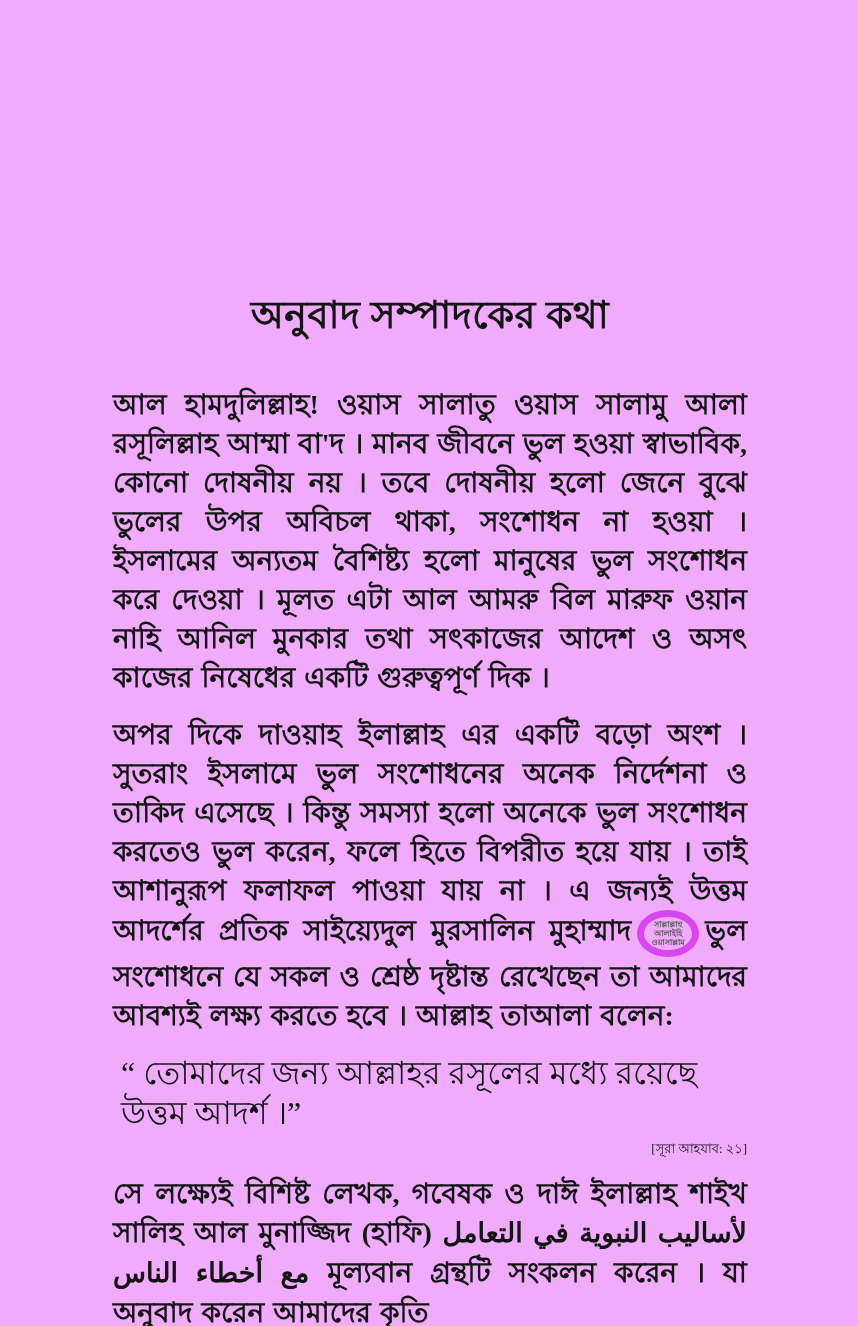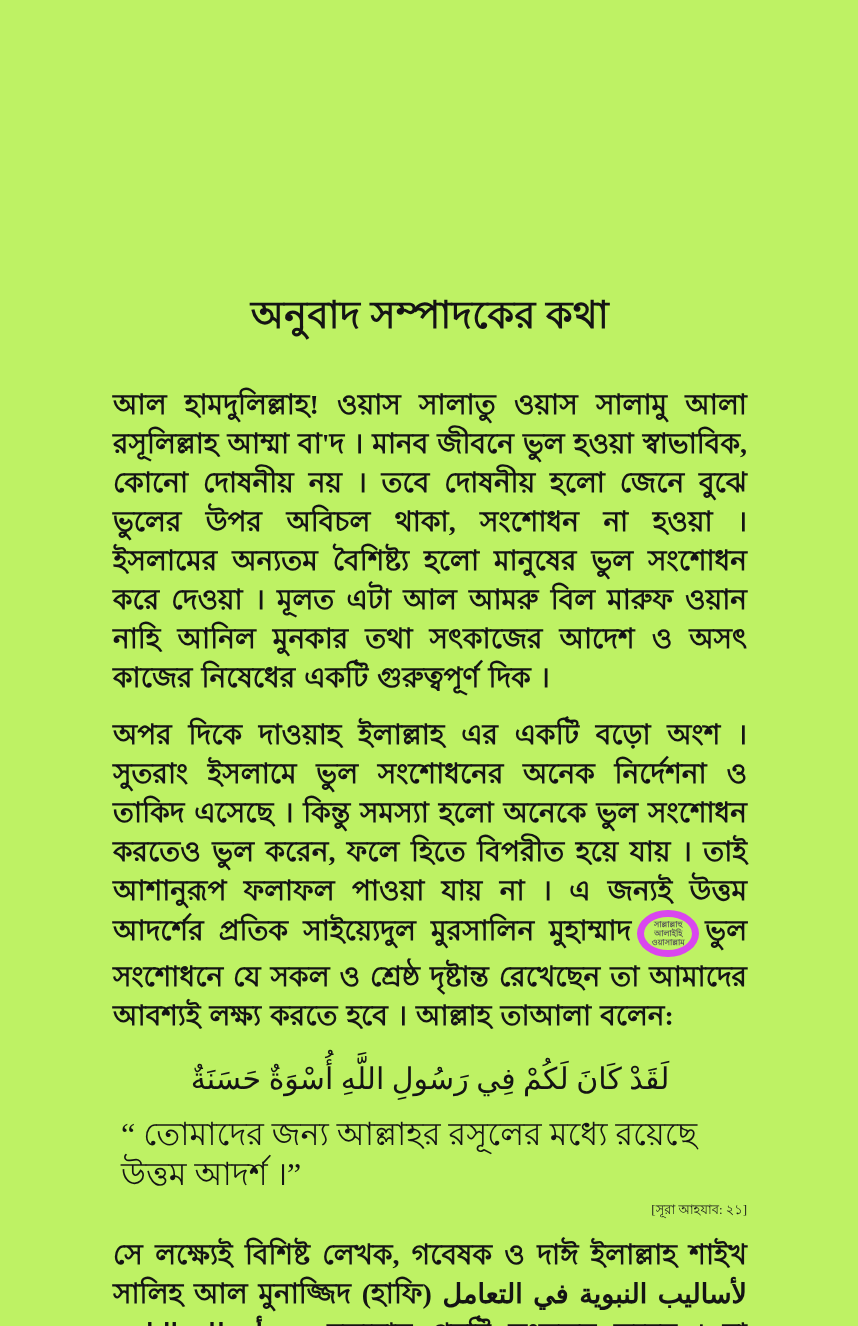--- a/index.html
+++ b/index.html
@@ -10,21 +10,21 @@
     position: relative;
     overflow: hidden;
     font-family: "Liberation Serif", "DejaVu Serif", serif;
     color: #141414;
   }
   .page {
     position: absolute;
     top: 0; left: 0;
     width: 858px;
     height: 1326px;
-    background: #bef264;
+    background: #f0abfc;
   }
   .content {
     position: absolute;
     top: 293px;
     left: 113px;
     width: 634px;
   }
   .chapter-title {
     text-align: center;
     font-size: 38px;
@@ -86,21 +86,20 @@
 
 <div class="page">
   <div class="content">
 
     <h1 class="chapter-title">অনুবাদ সম্পাদকের কথা</h1>
 
     <p class="body-para"><span>আল হামদুলিল্লাহ! ওয়াস সালাতু ওয়াস সালামু আলা রসূলিল্লাহ আম্মা বা'দ । মানব জীবনে ভুল হওয়া স্বাভাবিক, কোনো দোষনীয় নয় । তবে দোষনীয় হলো জেনে বুঝে ভুলের উপর অবিচল থাকা, সংশোধন না হওয়া । ইসলামের অন্যতম বৈশিষ্ট্য হলো মানুষের ভুল সংশোধন করে দেওয়া । মূলত এটা আল আমরু বিল মারুফ ওয়ান নাহি আনিল মুনকার তথা সৎকাজের আদেশ ও অসৎ কাজের নিষেধের একটি গুরুত্বপূর্ণ দিক ।</span></p>
 
     <p class="body-para"><span>অপর দিকে দাওয়াহ ইলাল্লাহ এর একটি বড়ো অংশ । সুতরাং ইসলামে ভুল সংশোধনের অনেক নির্দেশনা ও তাকিদ এসেছে । কিন্তু সমস্যা হলো অনেকে ভুল সংশোধন করতেও ভুল করেন, ফলে হিতে বিপরীত হয়ে যায় । তাই আশানুরূপ ফলাফল পাওয়া যায় না । এ জন্যই উত্তম আদর্শের প্রতিক সাইয়্যেদুল মুরসালিন মুহাম্মাদ</span><span class="seal">সাল্লাল্লাহু আলাইহি ওয়াসাল্লাম</span><span>ভুল সংশোধনে যে সকল ও শ্রেষ্ঠ দৃষ্টান্ত রেখেছেন তা আমাদের আবশ্যই লক্ষ্য করতে হবে । আল্লাহ তাআলা বলেন:</span></p>
 
-    <div class="arabic-verse" lang="ar" dir="rtl">لَقَدْ كَانَ لَكُمْ فِي رَسُولِ اللَّهِ أُسْوَةٌ حَسَنَةٌ</div>
 
     <div class="verse-translation">“ তোমাদের জন্য আল্লাহর রসূলের মধ্যে রয়েছে উত্তম আদর্শ ।”</div>
 
     <div class="citation">[সূরা আহযাব: ২১]</div>
 
     <p class="body-para"><span>সে লক্ষ্যেই বিশিষ্ট লেখক, গবেষক ও দাঈ ইলাল্লাহ শাইখ সালিহ আল মুনাজ্জিদ (হাফি) </span><span class="inline-arabic" lang="ar">لأساليب النبوية في التعامل مع أخطاء الناس</span><span> মূল্যবান গ্রন্থটি সংকলন করেন । যা অনুবাদ করেন আমাদের কৃতি</span></p>
 
   </div>
 </div>
 

